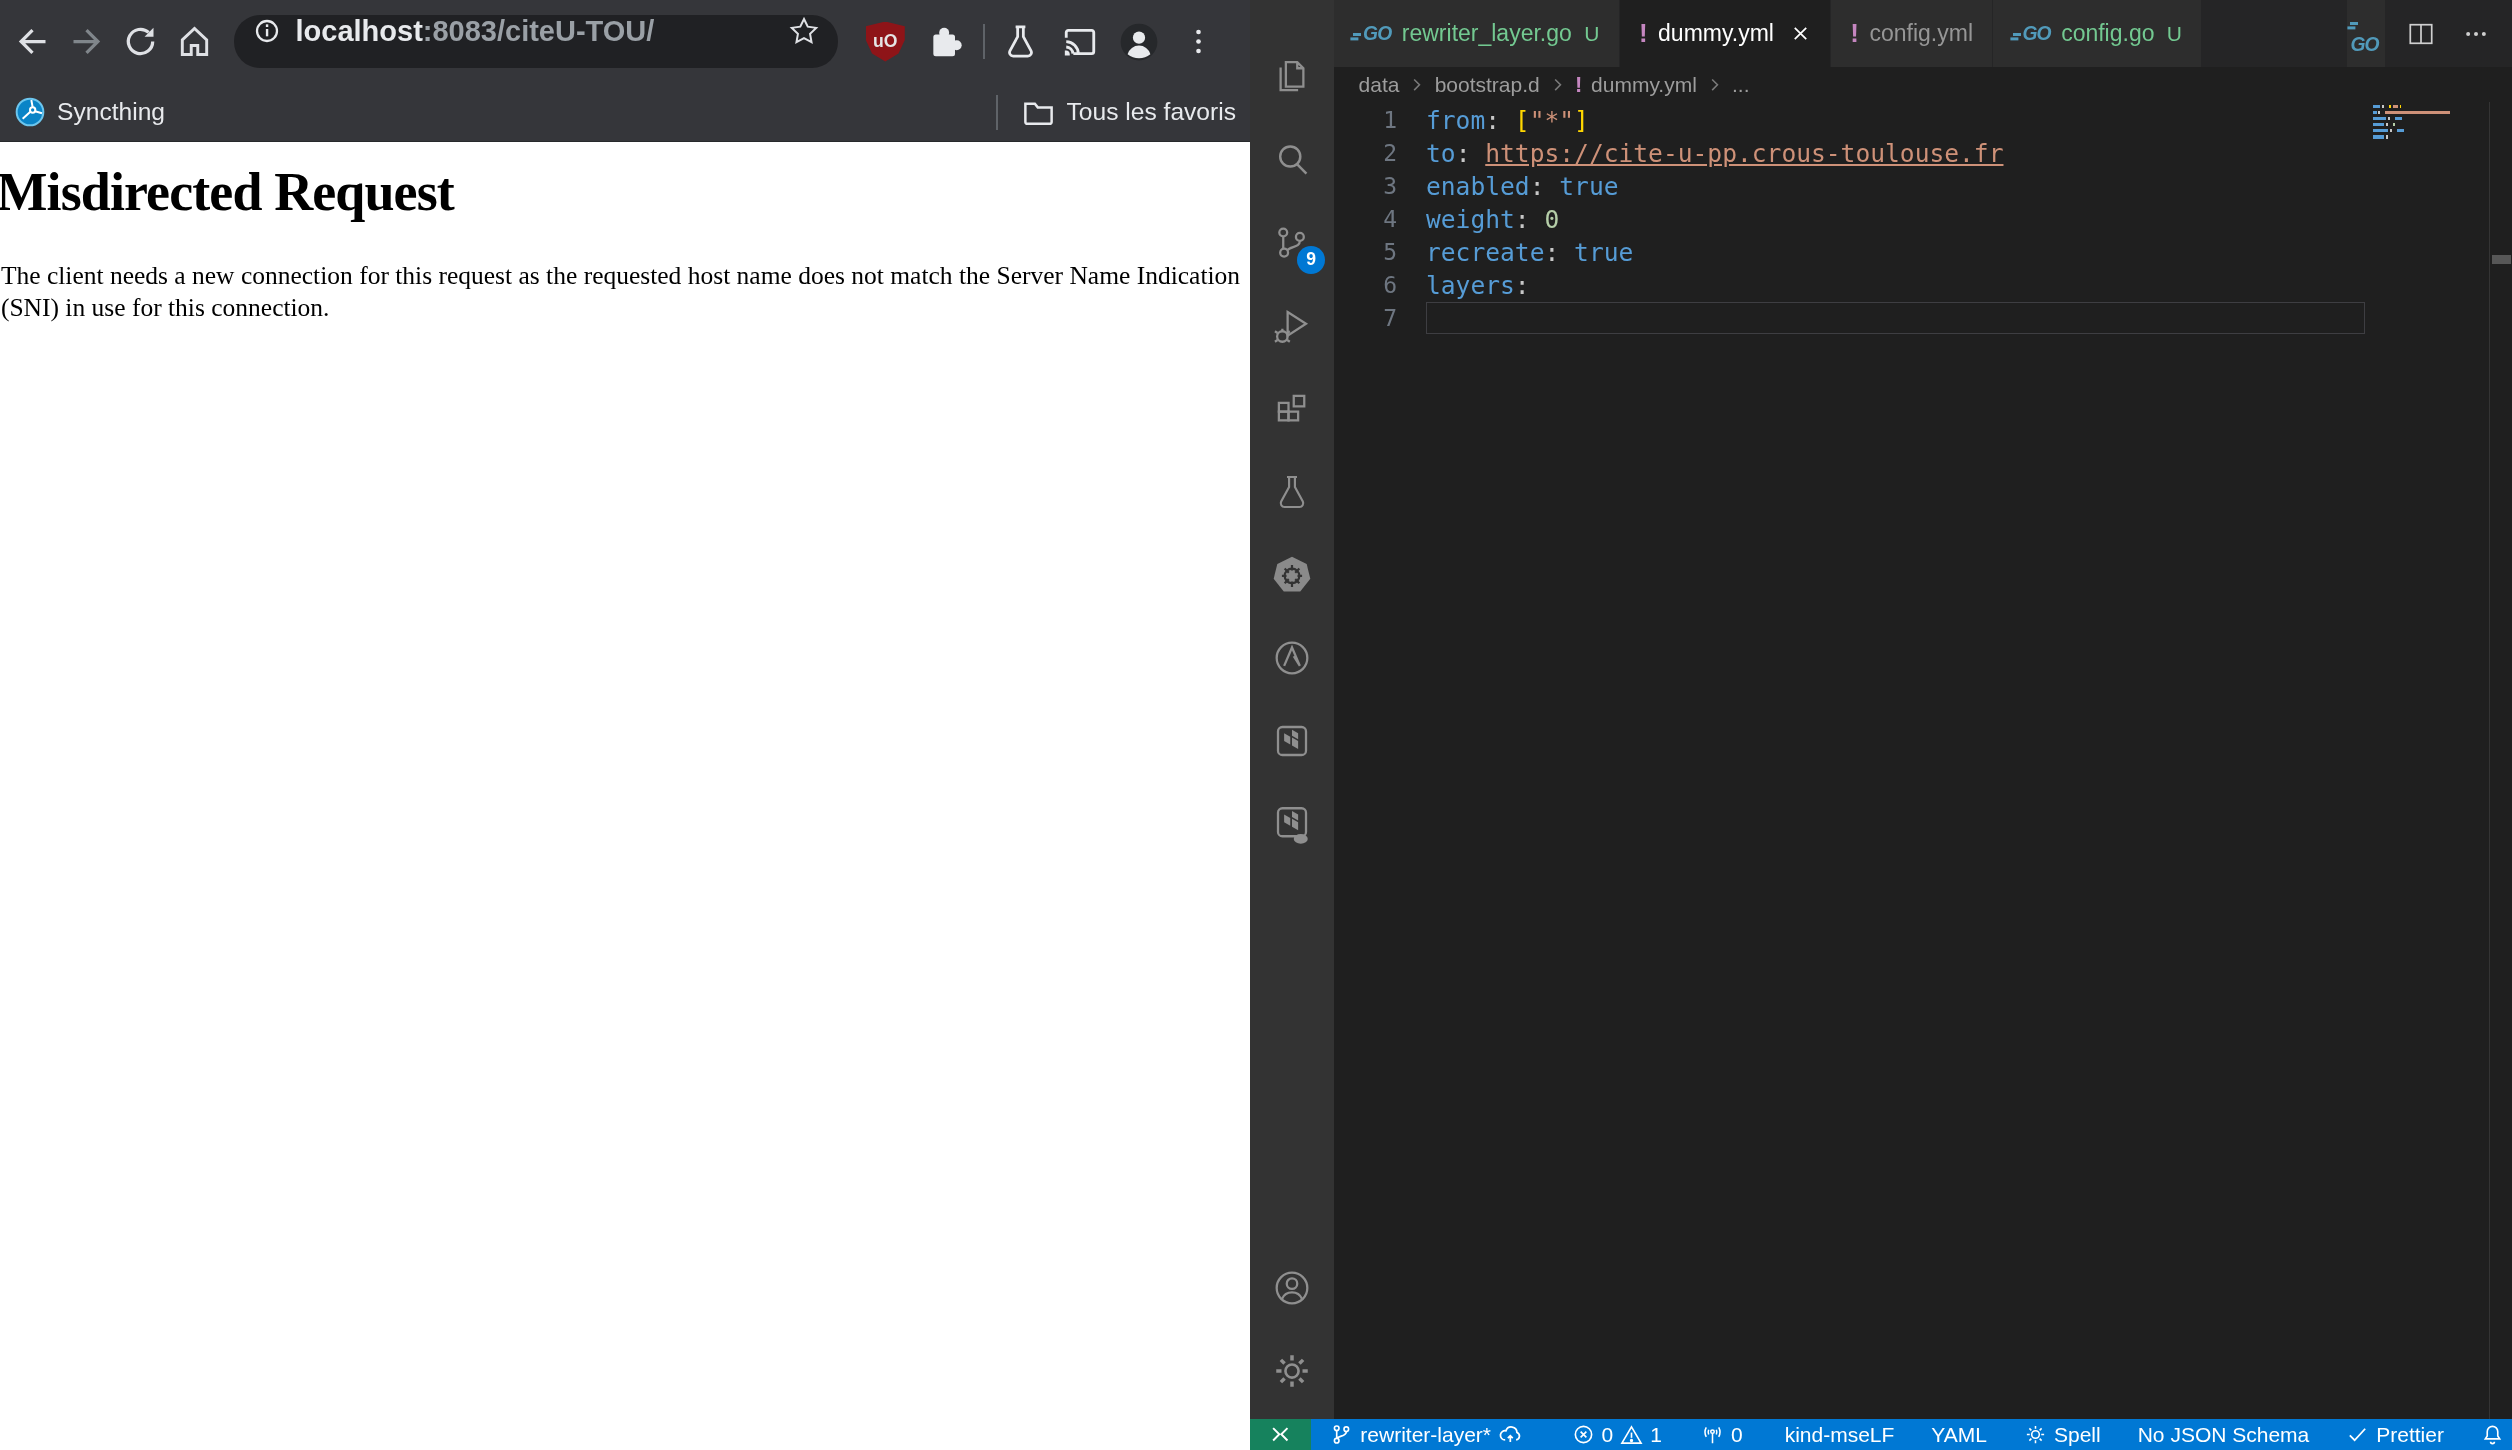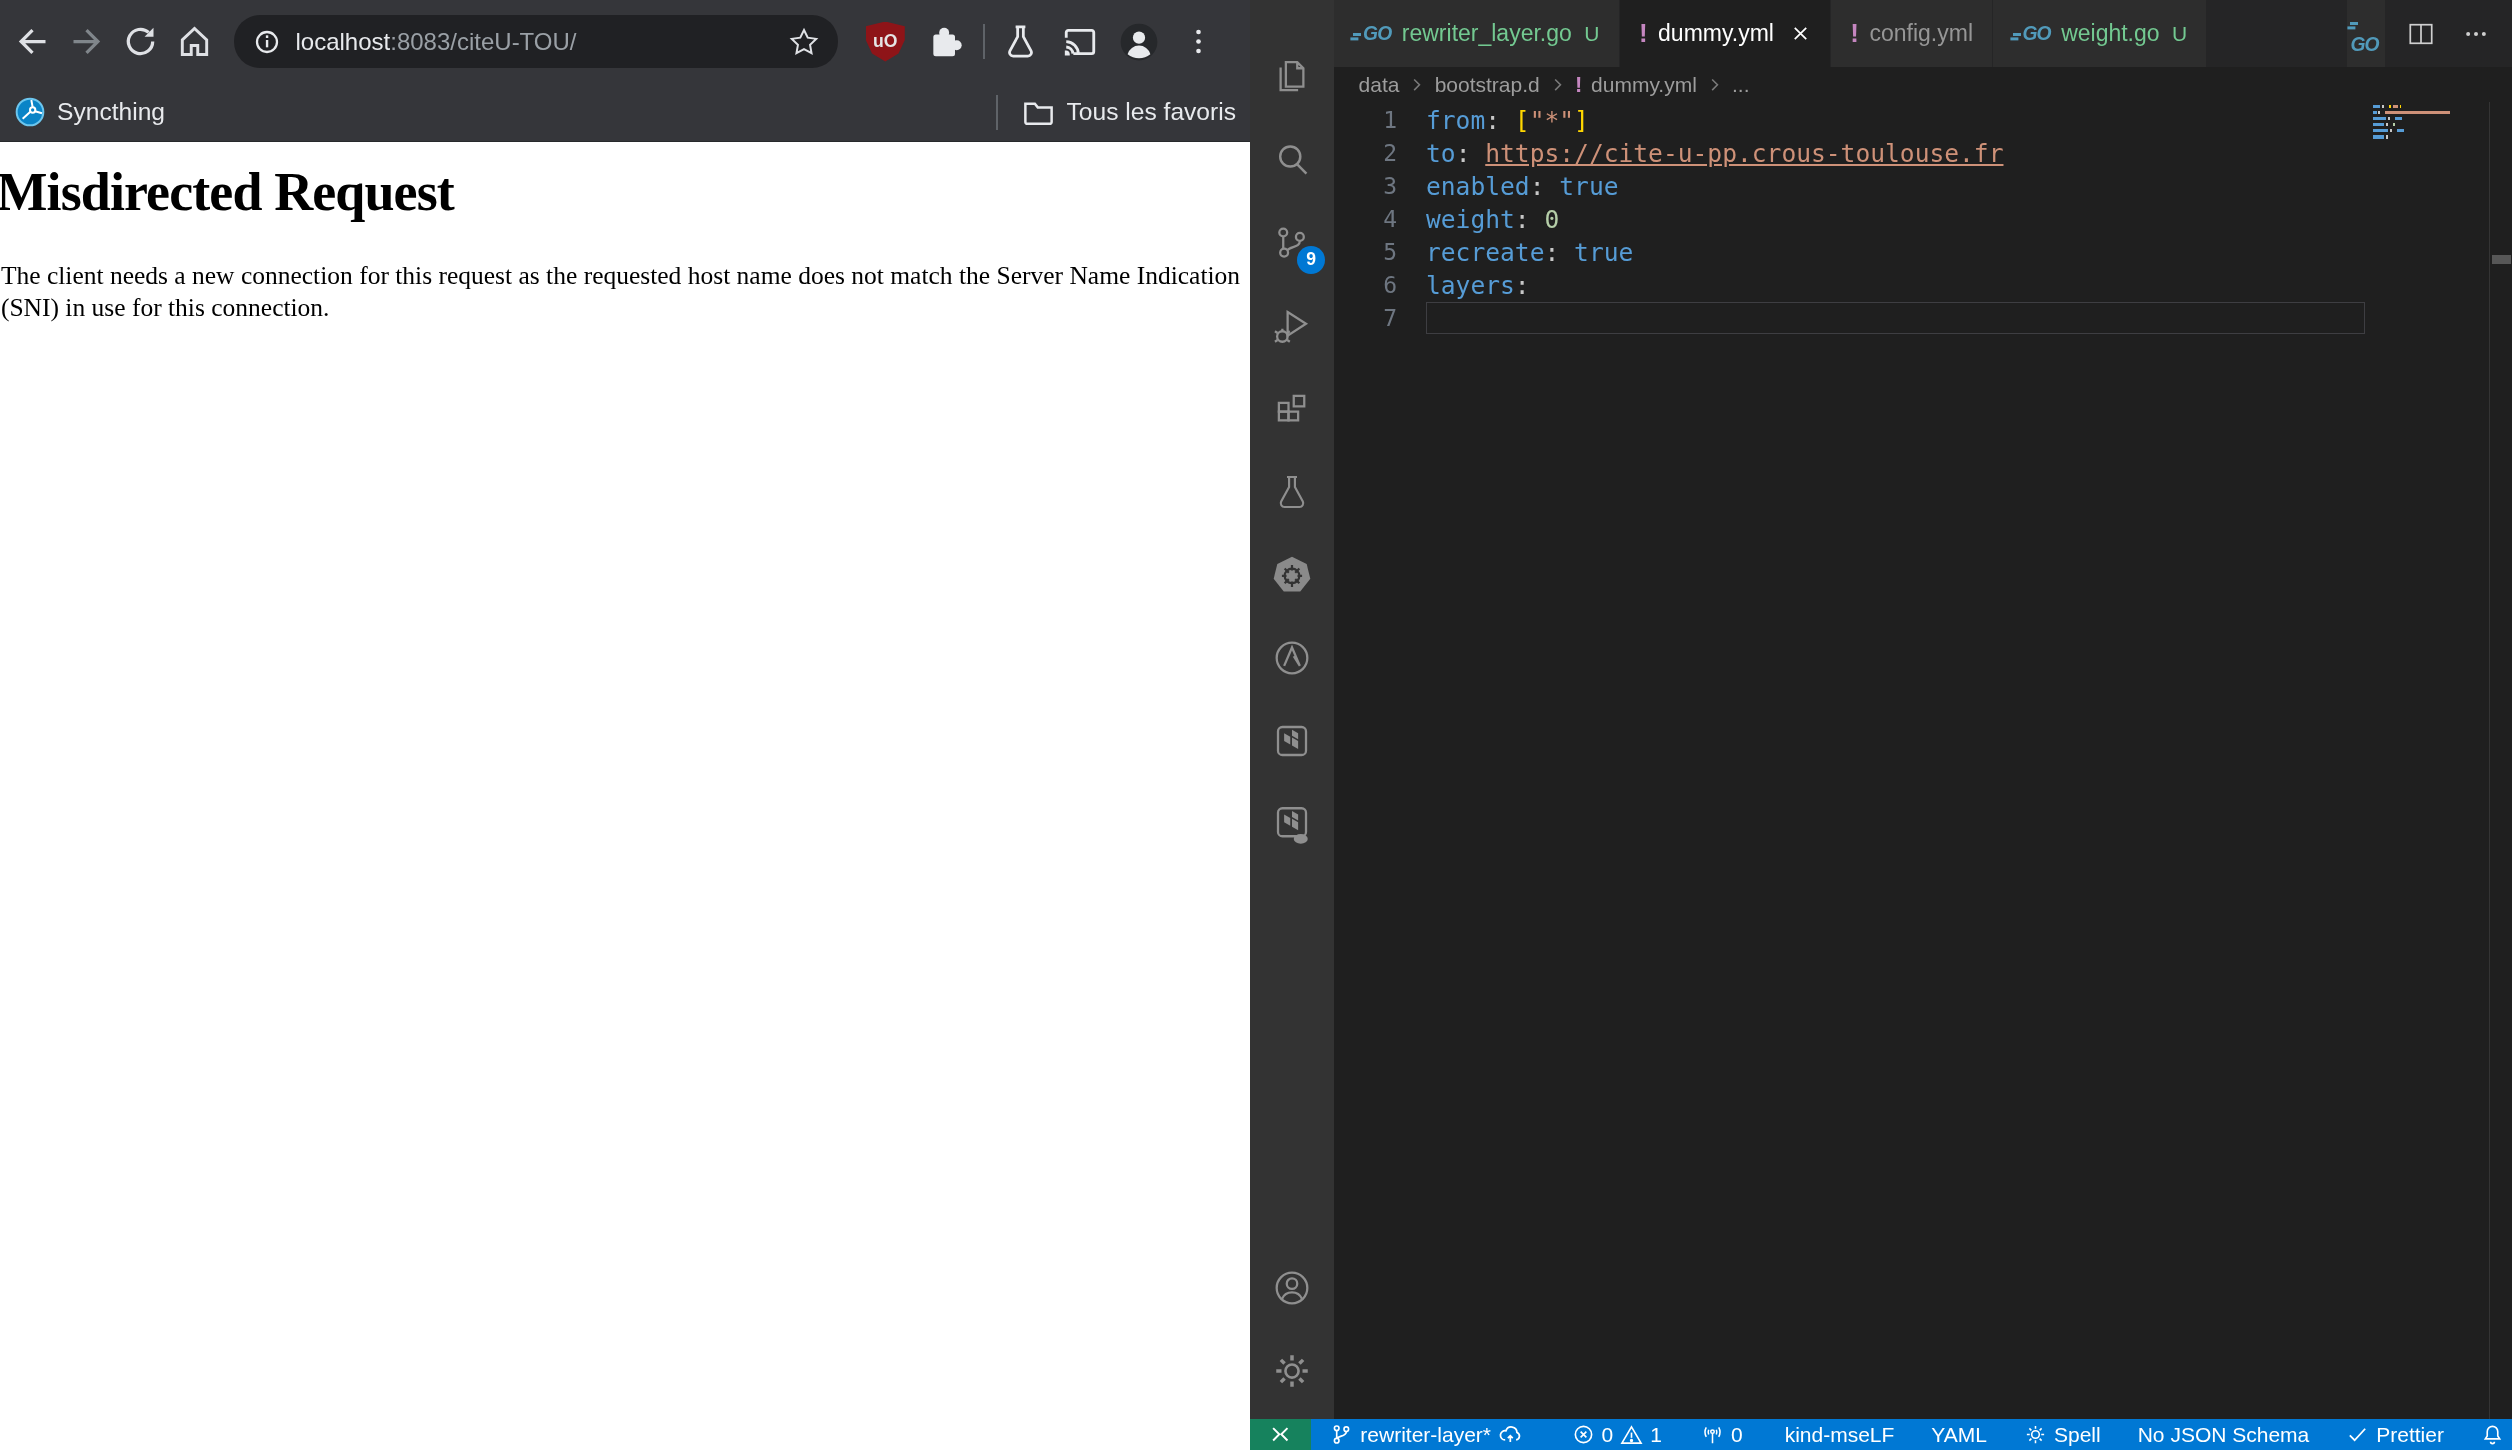--- a/index.html
+++ b/index.html
@@ -3,21 +3,21 @@
 <meta charset="utf-8">
 <style>
   html,body{margin:0;padding:0;background:#000;}
   .screen{width:2512px;height:1450px;display:flex;overflow:hidden;font-family:"Liberation Sans",sans-serif;}
 
   
   .browser{width:1250px;flex:none;display:flex;flex-direction:column;background:#fff;}
   .b-toolbar{height:83px;flex:none;background:#35363a;display:flex;align-items:center;padding:0 12.3px 0 5.3px;}
   .nav-btn{width:54px;height:54px;border-radius:50%;display:flex;align-items:center;justify-content:center;color:#dfe1e5;flex:none;}
   .nav-btn.disabled{color:#80868b;}
-  .urlbar{margin-left:12.3px;width:569px;height:53px;flex:none;background:#202124;border-radius:26px;display:flex;align-items:center;padding:0 17.6px;color:#e8eaed;font-size:24px;}
+  .urlbar{margin-left:12.3px;width:569px;height:53px;flex:none;background:#202124;border-radius:26px;display:flex;align-items:flex-start;padding:0 17.6px;color:#e8eaed;font-size:29px;font-weight:bold;}
   .urlbar .host{color:#e8eaed;margin-left:12.3px;white-space:pre;}
   .urlbar .rest{color:#9aa0a6;white-space:pre;}
   .urlbar .star{margin-left:auto;color:#dfe1e5;display:flex;}
   .tb-icon{width:49px;height:49px;display:flex;align-items:center;justify-content:center;color:#e8eaed;flex:none;margin-left:10.5px;}
   .tb-div{width:1.8px;height:35px;background:#5f6368;margin-left:14px;flex:none;}
   .shield{width:39px;height:40px;background:#8e1418;clip-path:polygon(50% 0,100% 12%,100% 46%,84% 80%,50% 100%,16% 80%,0 46%,0 12%);display:flex;align-items:center;justify-content:center;color:#e5e5e5;font-size:17.6px;font-weight:bold;}
   .bookmarks{height:58px;flex:none;background:#35363a;border-bottom:1.8px solid #27292c;display:flex;align-items:center;padding:0 14px;color:#e8eaed;font-size:24.6px;}
   .bm{display:flex;align-items:center;gap:11px;text-align:center;}
   .bm-spacer{flex:1;}
   .page{flex:1;background:#fff;color:#000000;font-family:"Liberation Serif",serif;overflow:hidden;}
@@ -307,21 +307,21 @@
                   <path d="M5 5 L17 17 M17 5 L5 17"></path>
                 </svg>
             </span>
           </div>
           <div class="tab">
             <span class="yaml-bang">!</span>
             <span>config.yml</span>
           </div>
           <div class="tab">
             <span class="go-logo">GO</span>
-            <span class="c-green">weight.go</span>
+            <span class="c-green">config.go</span>
             <span class="c-green u-badge">U</span>
           </div>
           <div class="tab-fill"></div>
           <div class="tab-frag">
             <span class="go-logo">GO</span>
           </div>
           <div class="editor-actions">
             <svg width="30" height="30" viewBox="0 0 42 42" fill="none" stroke="currentColor" stroke-width="2.4">
                 <rect x="6" y="8" width="30" height="26"></rect>
                 <line x1="21" y1="8" x2="21" y2="34"></line>

